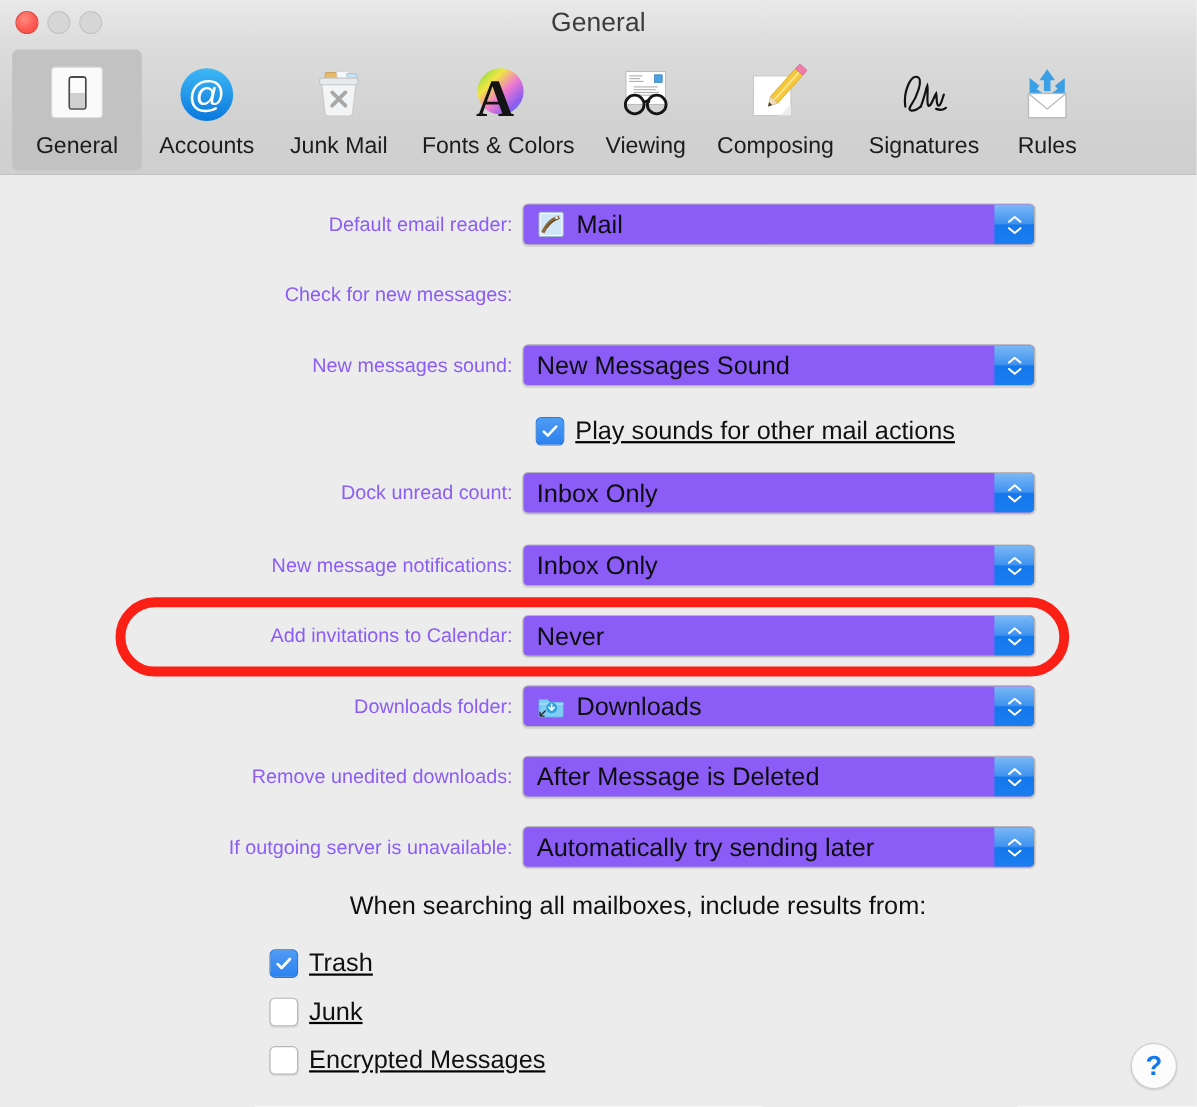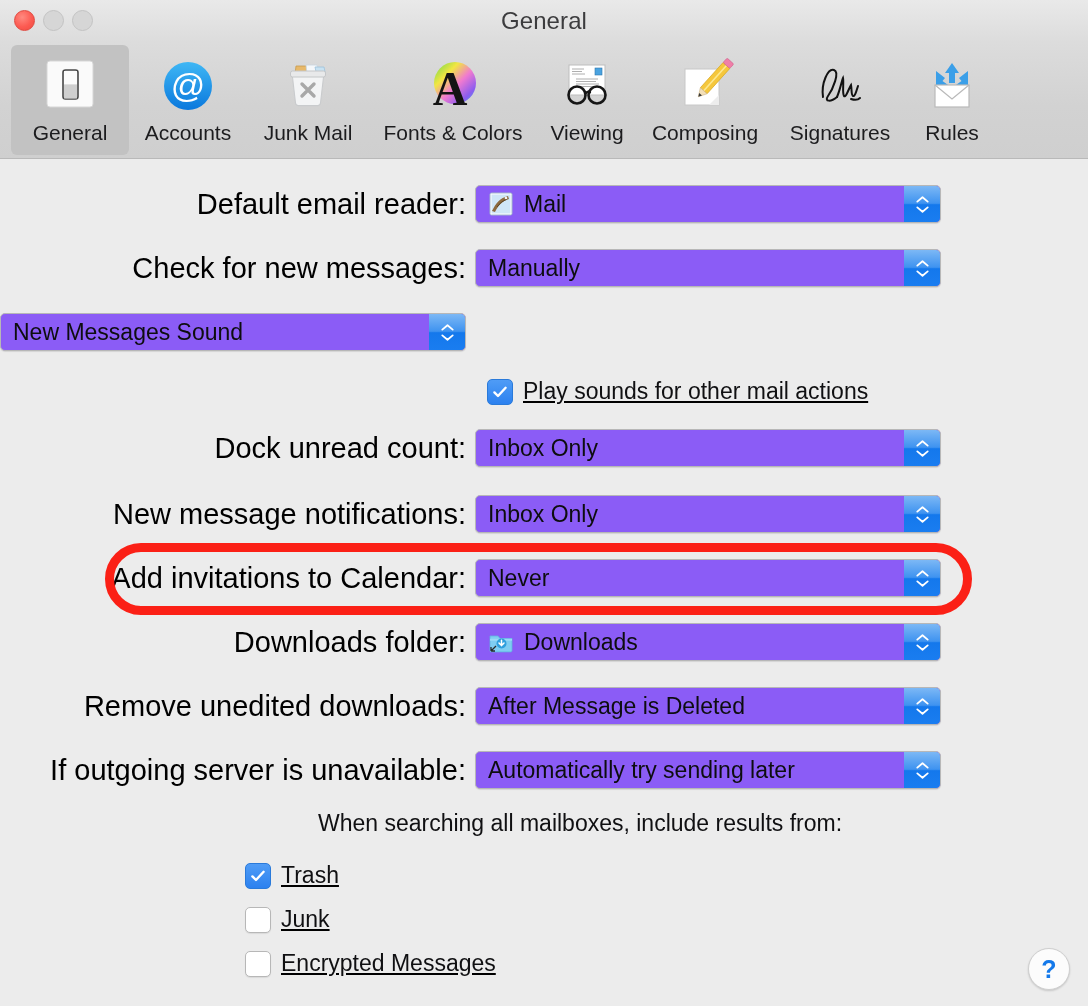--- a/index.html
+++ b/index.html
@@ -129,22 +129,22 @@
     position: absolute;
     left: 0;
     width: 1088px;
     height: 38px;
     display: flex;
     align-items: center;
   }
   .rlabel {
     width: 475px;
     text-align: right;
-    font-size: 29px;
-    color: #000000;
+    font-size: 18px;
+    color: #8b5cf6;
     padding-right: 9px;
     box-sizing: border-box;
     white-space: nowrap;
   }
 
   
   .popup {
     position: relative;
     width: 466px;
     height: 38px;
@@ -442,36 +442,24 @@
             </svg>
           <svg class="chev" viewBox="0 0 13 7">
               <path d="M1.3 1.4 L6.5 5.8 L11.7 1.4" fill="none" stroke="#ffffff" stroke-width="1.8" stroke-linecap="round" stroke-linejoin="round"></path>
             </svg>
         </div>
       </div>
     </div>
 
     <div class="row" style="top:90px">
       <div class="rlabel">Check for new messages:</div>
-      <div class="popup">
-        <div class="pvalue">
-          <span>Manually</span>
-        </div>
-        <div class="stepper">
-          <svg class="chev" viewBox="0 0 13 7">
-              <path d="M1.3 5.6 L6.5 1.2 L11.7 5.6" fill="none" stroke="#ffffff" stroke-width="1.8" stroke-linecap="round" stroke-linejoin="round"></path>
-            </svg>
-          <svg class="chev" viewBox="0 0 13 7">
-              <path d="M1.3 1.4 L6.5 5.8 L11.7 1.4" fill="none" stroke="#ffffff" stroke-width="1.8" stroke-linecap="round" stroke-linejoin="round"></path>
-            </svg>
-        </div>
-      </div>
     </div>
 
     <div class="row" style="top:154px">
+      <div class="rlabel">New messages sound:</div>
       <div class="popup">
         <div class="pvalue">
           <span>New Messages Sound</span>
         </div>
         <div class="stepper">
           <svg class="chev" viewBox="0 0 13 7">
               <path d="M1.3 5.6 L6.5 1.2 L11.7 5.6" fill="none" stroke="#ffffff" stroke-width="1.8" stroke-linecap="round" stroke-linejoin="round"></path>
             </svg>
           <svg class="chev" viewBox="0 0 13 7">
               <path d="M1.3 1.4 L6.5 5.8 L11.7 1.4" fill="none" stroke="#ffffff" stroke-width="1.8" stroke-linecap="round" stroke-linejoin="round"></path>

